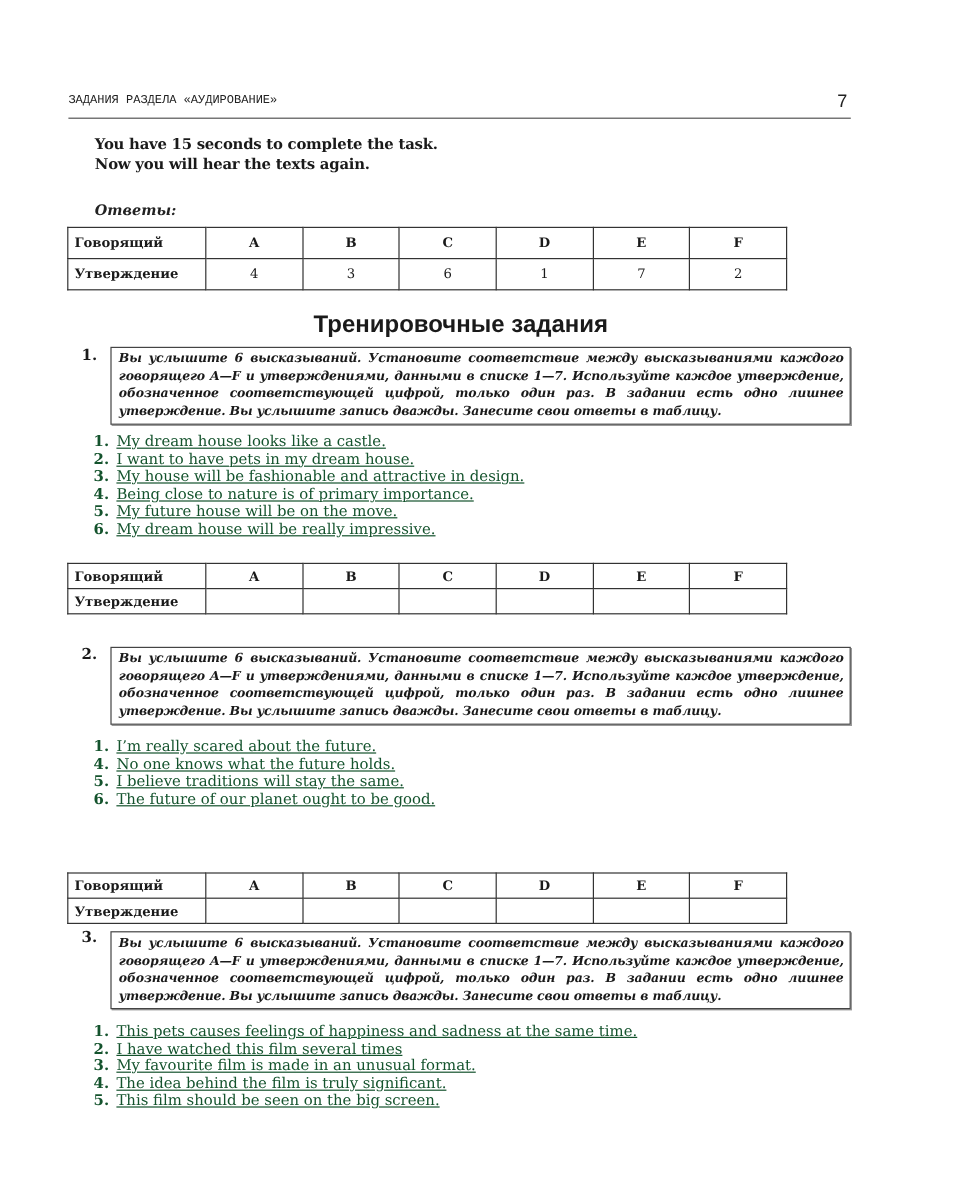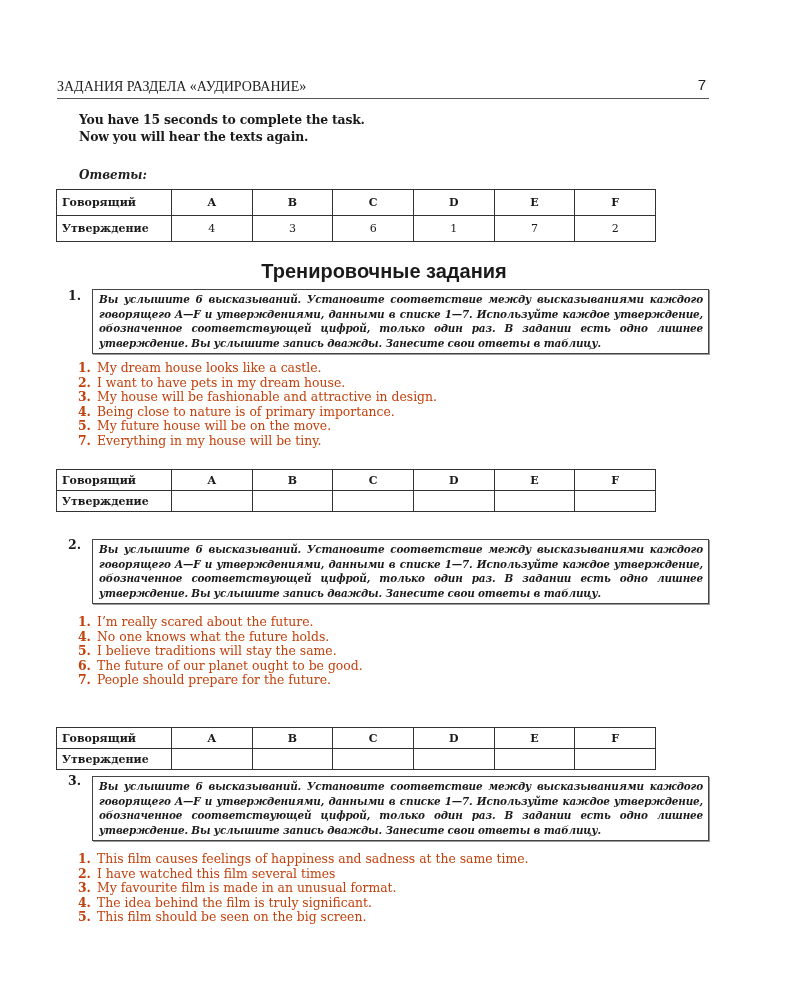--- a/index.html
+++ b/index.html
@@ -1,20 +1,20 @@
 <!DOCTYPE html>
 <html><head>
   <meta charset="utf-8">
   <style>
     html, body { margin: 0; padding: 0; background: #ffffff; }
     body { width: 800px; height: 1000px; position: relative; overflow: hidden; color: #1a1a1a; }
     .page { position: absolute; left: 0; top: 0; width: 800px; height: 1000px; }
 
     .running-header { position: absolute; left: 57px; top: 76px; width: 652px; height: 22px; border-bottom: 1.5px solid #555; }
-    .running-header .section { position: absolute; left: 0; top: 3px; font-family: Liberation Serif, serif; font-size: 14px; letter-spacing: 0; color: #222; }
+    .running-header .section { position: absolute; left: 0; top: 3px; font-family: Liberation Mono, monospace; font-size: 10px; letter-spacing: 0; color: #222; }
     .running-header .pageno { position: absolute; right: 3px; top: 0px; font-family: "Liberation Sans", sans-serif; font-size: 15px; color: #222; }
 
     .script-lines { position: absolute; left: 79px; top: 111px; font-family: "DejaVu Serif", serif; font-weight: bold; font-size: 12.4px; line-height: 17px; color: #1a1a1a; }
     .script-lines div { white-space: nowrap; letter-spacing: -0.2px; }
 
     .answers-label { position: absolute; left: 79px; top: 168px; font-family: "DejaVu Serif", serif; font-weight: bold; font-style: italic; font-size: 12px; color: #222; }
 
     table.grid { position: absolute; left: 56px; border-collapse: collapse; width: 600px; table-layout: fixed; }
     table.grid td { border: 1px solid #333; font-family: "DejaVu Serif", serif; font-size: 11px; text-align: center; padding: 0; color: #1a1a1a; }
     table.grid td.rowhead { text-align: left; padding-left: 5px; font-weight: bold; font-size: 11px; }
@@ -22,21 +22,21 @@
     table.grid col.c0 { width: 115px; }
     table.tall td { height: 25px; }
     table.short td { height: 20px; }
 
     .section-title { position: absolute; left: 0; width: 800px; top: 260px; text-align: center; font-family: "Liberation Sans", sans-serif; font-weight: bold; font-size: 20px; color: #1a1a1a; }
     .section-title span { position: relative; left: -16px; }
 
     .task-num { position: absolute; left: 68px; font-family: "DejaVu Serif", serif; font-weight: bold; font-size: 12.5px; }
     .instr-box { position: absolute; left: 92px; width: 604px; border: 1.5px solid #444; padding: 2px 5px 3px 6px; font-family: "DejaVu Serif", serif; font-weight: bold; font-style: italic; font-size: 10.4px; line-height: 14.6px; text-align: justify; color: #1a1a1a; letter-spacing: -0.15px; box-shadow: 1px 1px 0 #999; }
 
-    .statements { position: absolute; left: 78px; font-family: "DejaVu Serif", serif; font-size: 12.4px; line-height: 14.6px; color: #c2410c; }
+    .statements { position: absolute; left: 78px; font-family: "DejaVu Serif", serif; font-size: 12.4px; line-height: 14.6px; color: #14532d; text-decoration: underline; }
     .statements .item { white-space: nowrap; }
     .statements .num { font-weight: bold; display: inline-block; width: 19px; }
   </style>
 </head>
 <body>
 
 <div class="page">
 
   <div class="running-header">
     <span class="section">ЗАДАНИЯ РАЗДЕЛА «АУДИРОВАНИЕ»</span>
@@ -86,21 +86,21 @@
 
   <div class="task-num" style="top:288px;">1.</div>
   <div class="instr-box" style="top:289px;">Вы услышите 6 высказываний. Установите соответствие между высказываниями каждого говорящего A—F и утверждениями, данными в списке 1—7. Используйте каждое утверждение, обозначенное соответствующей цифрой, только один раз. В задании есть одно лишнее утверждение. Вы услышите запись дважды. Занесите свои ответы в таблицу.</div>
 
   <div class="statements" style="top:361px;">
     <div class="item"><span class="num">1.</span><span>My dream house looks like a castle.</span></div>
     <div class="item"><span class="num">2.</span><span>I want to have pets in my dream house.</span></div>
     <div class="item"><span class="num">3.</span><span>My house will be fashionable and attractive in design.</span></div>
     <div class="item"><span class="num">4.</span><span>Being close to nature is of primary importance.</span></div>
     <div class="item"><span class="num">5.</span><span>My future house will be on the move.</span></div>
-    <div class="item"><span class="num">7.</span><span>Everything in my house will be tiny.</span></div>
+    <div class="item"><span class="num">6.</span><span>My dream house will be really impressive.</span></div>
   </div>
 
   <table class="grid short" style="top:469px;">
     <colgroup>
         <col class="c0">
         <col>
         <col>
         <col>
         <col>
         <col>
@@ -129,21 +129,20 @@
     </table>
 
   <div class="task-num" style="top:537px;">2.</div>
   <div class="instr-box" style="top:539px;">Вы услышите 6 высказываний. Установите соответствие между высказываниями каждого говорящего A—F и утверждениями, данными в списке 1—7. Используйте каждое утверждение, обозначенное соответствующей цифрой, только один раз. В задании есть одно лишнее утверждение. Вы услышите запись дважды. Занесите свои ответы в таблицу.</div>
 
   <div class="statements" style="top:615px;">
     <div class="item"><span class="num">1.</span><span>I’m really scared about the future.</span></div>
     <div class="item"><span class="num">4.</span><span>No one knows what the future holds.</span></div>
     <div class="item"><span class="num">5.</span><span>I believe traditions will stay the same.</span></div>
     <div class="item"><span class="num">6.</span><span>The future of our planet ought to be good.</span></div>
-    <div class="item"><span class="num">7.</span><span>People should prepare for the future.</span></div>
   </div>
 
   <table class="grid short" style="top:727px;">
     <colgroup>
         <col class="c0">
         <col>
         <col>
         <col>
         <col>
         <col>
@@ -168,20 +167,20 @@
       <td></td>
       <td></td>
     </tr>
   </tbody>
     </table>
 
   <div class="task-num" style="top:773px;">3.</div>
   <div class="instr-box" style="top:776px;">Вы услышите 6 высказываний. Установите соответствие между высказываниями каждого говорящего A—F и утверждениями, данными в списке 1—7. Используйте каждое утверждение, обозначенное соответствующей цифрой, только один раз. В задании есть одно лишнее утверждение. Вы услышите запись дважды. Занесите свои ответы в таблицу.</div>
 
   <div class="statements" style="top:852px;">
-    <div class="item"><span class="num">1.</span><span>This film causes feelings of happiness and sadness at the same time.</span></div>
+    <div class="item"><span class="num">1.</span><span>This pets causes feelings of happiness and sadness at the same time.</span></div>
     <div class="item"><span class="num">2.</span><span>I have watched this film several times</span></div>
     <div class="item"><span class="num">3.</span><span>My favourite film is made in an unusual format.</span></div>
     <div class="item"><span class="num">4.</span><span>The idea behind the film is truly significant.</span></div>
     <div class="item"><span class="num">5.</span><span>This film should be seen on the big screen.</span></div>
   </div>
 
 </div>
 
 </body></html>

